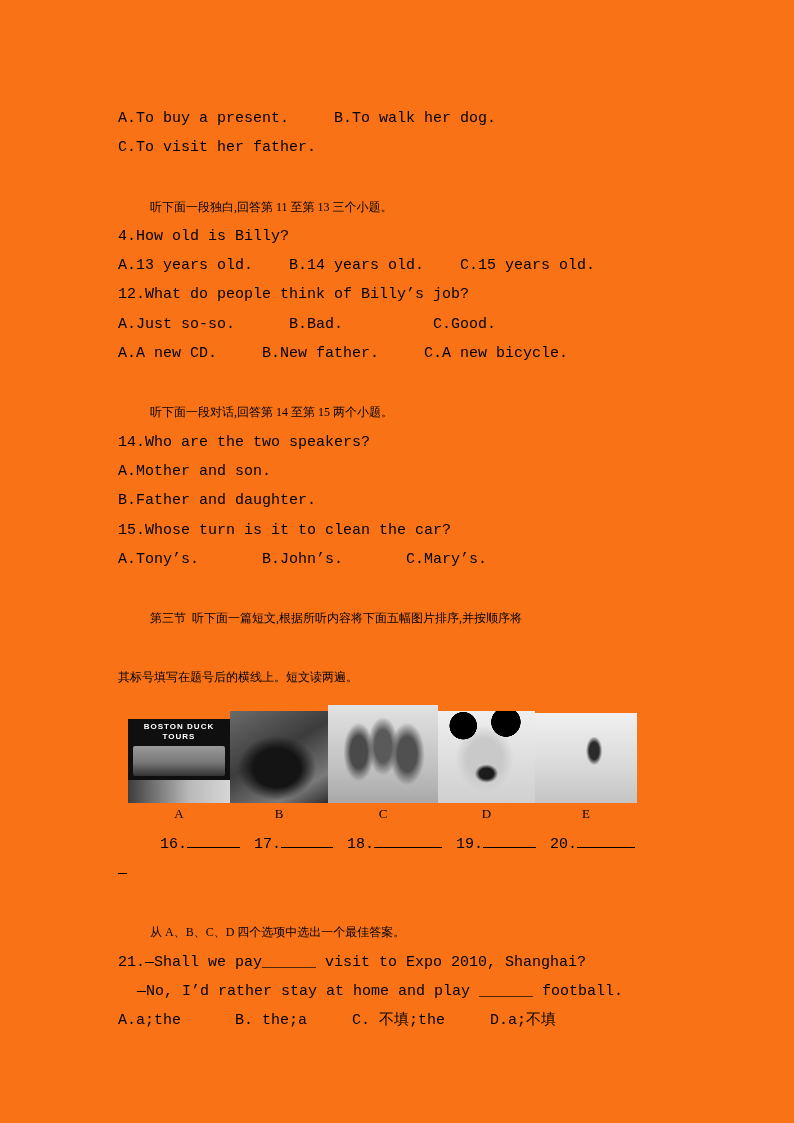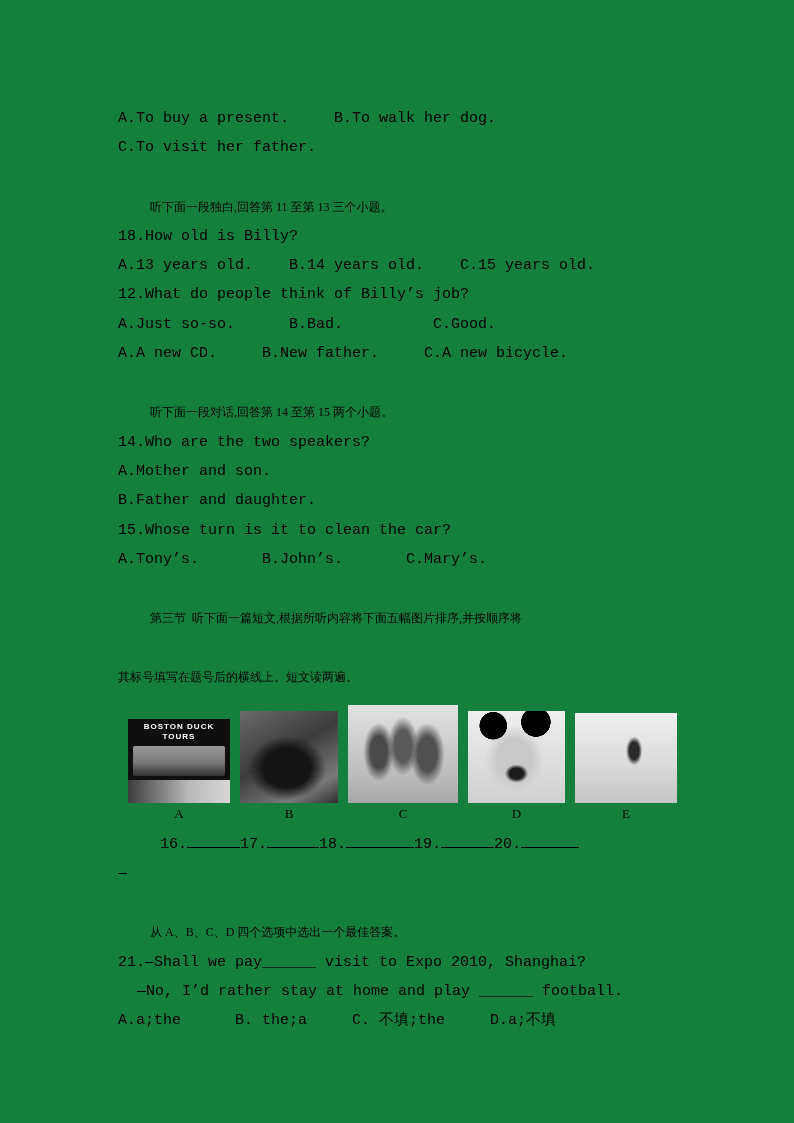--- a/index.html
+++ b/index.html
@@ -1,27 +1,27 @@
 <!DOCTYPE html>
 <html><head>
 <meta charset="utf-8">
 <style>
   html,body{margin:0;padding:0;background:#ffffff;}
   .page{
-    width:794px;height:1123px;margin:0 auto;background:#15803d;color:#000;
+    width:794px;height:1123px;margin:0 auto;background:#f97316;color:#000;
     font-family:"Liberation Mono","DejaVu Sans Mono",monospace;
     font-size:15px;padding:104px 46px 0 118px;box-sizing:border-box;overflow:hidden;
   }
   .ln{margin:0;white-space:pre-wrap;line-height:29.3px;min-height:29.3px;}
   .cn{font-family:"Liberation Serif","DejaVu Serif",serif;font-size:12px;margin-top:30px;}
   .indent{padding-left:32px;}
   .indent-sm{padding-left:7px;margin-left:12px;}
 
   
-  .figures{display:flex;align-items:flex-end;gap:10px;margin:12px 0 0 10px;}
+  .figures{display:flex;align-items:flex-end;margin:12px 0 0 10px;}
   .figure{display:flex;flex-direction:column;align-items:center;margin:0;}
   .figlabel{font-family:"Liberation Serif","DejaVu Serif",serif;font-size:13px;line-height:15px;margin-top:3px;}
   .img{position:relative;overflow:hidden;}
   .img-a{width:102px;height:84px;background:#0f0f0f;display:flex;flex-direction:column;}
   .bus-caption{color:#fff;font-family:"Liberation Sans",sans-serif;font-size:8px;font-weight:bold;
     text-align:center;letter-spacing:1px;padding-top:3px;line-height:10px;}
   .bus-body{height:30px;margin:4px 5px 0;border-radius:2px;
     background:linear-gradient(180deg,#9a9a9a,#777 55%,#333);}
   .bus-road{flex:1;margin-top:4px;background:linear-gradient(90deg,#3d3d3d,#b9b9b9 60%,#d6d6d6);}
   .img-b{width:98px;height:92px;background:
@@ -36,33 +36,33 @@
     radial-gradient(circle 14px at 26% 16%, #000 97%, transparent 100%),
     radial-gradient(circle 15px at 70% 12%, #000 97%, transparent 100%),
     radial-gradient(ellipse 12% 10% at 50% 68%, #1c1c1c 60%, transparent 100%),
     radial-gradient(ellipse 30% 36% at 48% 52%, #c9c9c9 60%, transparent 100%),
     linear-gradient(180deg,#efefef,#cfcfcf);}
   .img-e{width:102px;height:90px;background:
     radial-gradient(ellipse 8% 16% at 58% 42%, #2b2b2b 60%, transparent 100%),
     linear-gradient(180deg,#f0f0f0,#d9d9d9 60%,#c4c4c4);}
 
   
-  .answer-row{display:flex;margin:9px 0 0 42px;line-height:29.3px;align-items:baseline;}
+  .answer-row{display:flex;gap:14px;margin:9px 0 0 42px;line-height:29.3px;align-items:baseline;}
   .blank{display:inline-block;border-bottom:1px solid #000;height:12px;vertical-align:baseline;}
   .w53{width:53px}.w52{width:52px}.w68{width:68px}.w58{width:58px}
 </style>
 </head>
 <body>
 
 <div class="page">
 
   <p class="ln">A.To buy a present.     B.To walk her dog.</p>
   <p class="ln">C.To visit her father.</p>
   <p class="ln cn indent">听下面一段独白,回答第 11 至第 13 三个小题。</p>
-  <p class="ln">18.How old is Billy?</p>
+  <p class="ln">4.How old is Billy?</p>
   <p class="ln">A.13 years old.    B.14 years old.    C.15 years old.</p>
   <p class="ln">12.What do people think of Billy’s job?</p>
   <p class="ln">A.Just so-so.      B.Bad.          C.Good.</p>
   <p class="ln">A.A new CD.     B.New father.     C.A new bicycle.</p>
   <p class="ln cn indent">听下面一段对话,回答第 14 至第 15 两个小题。</p>
   <p class="ln">14.Who are the two speakers?</p>
   <p class="ln">A.Mother and son.</p>
   <p class="ln">B.Father and daughter.</p>
   <p class="ln">15.Whose turn is it to clean the car?</p>
   <p class="ln">A.Tony’s.       B.John’s.       C.Mary’s.</p>

